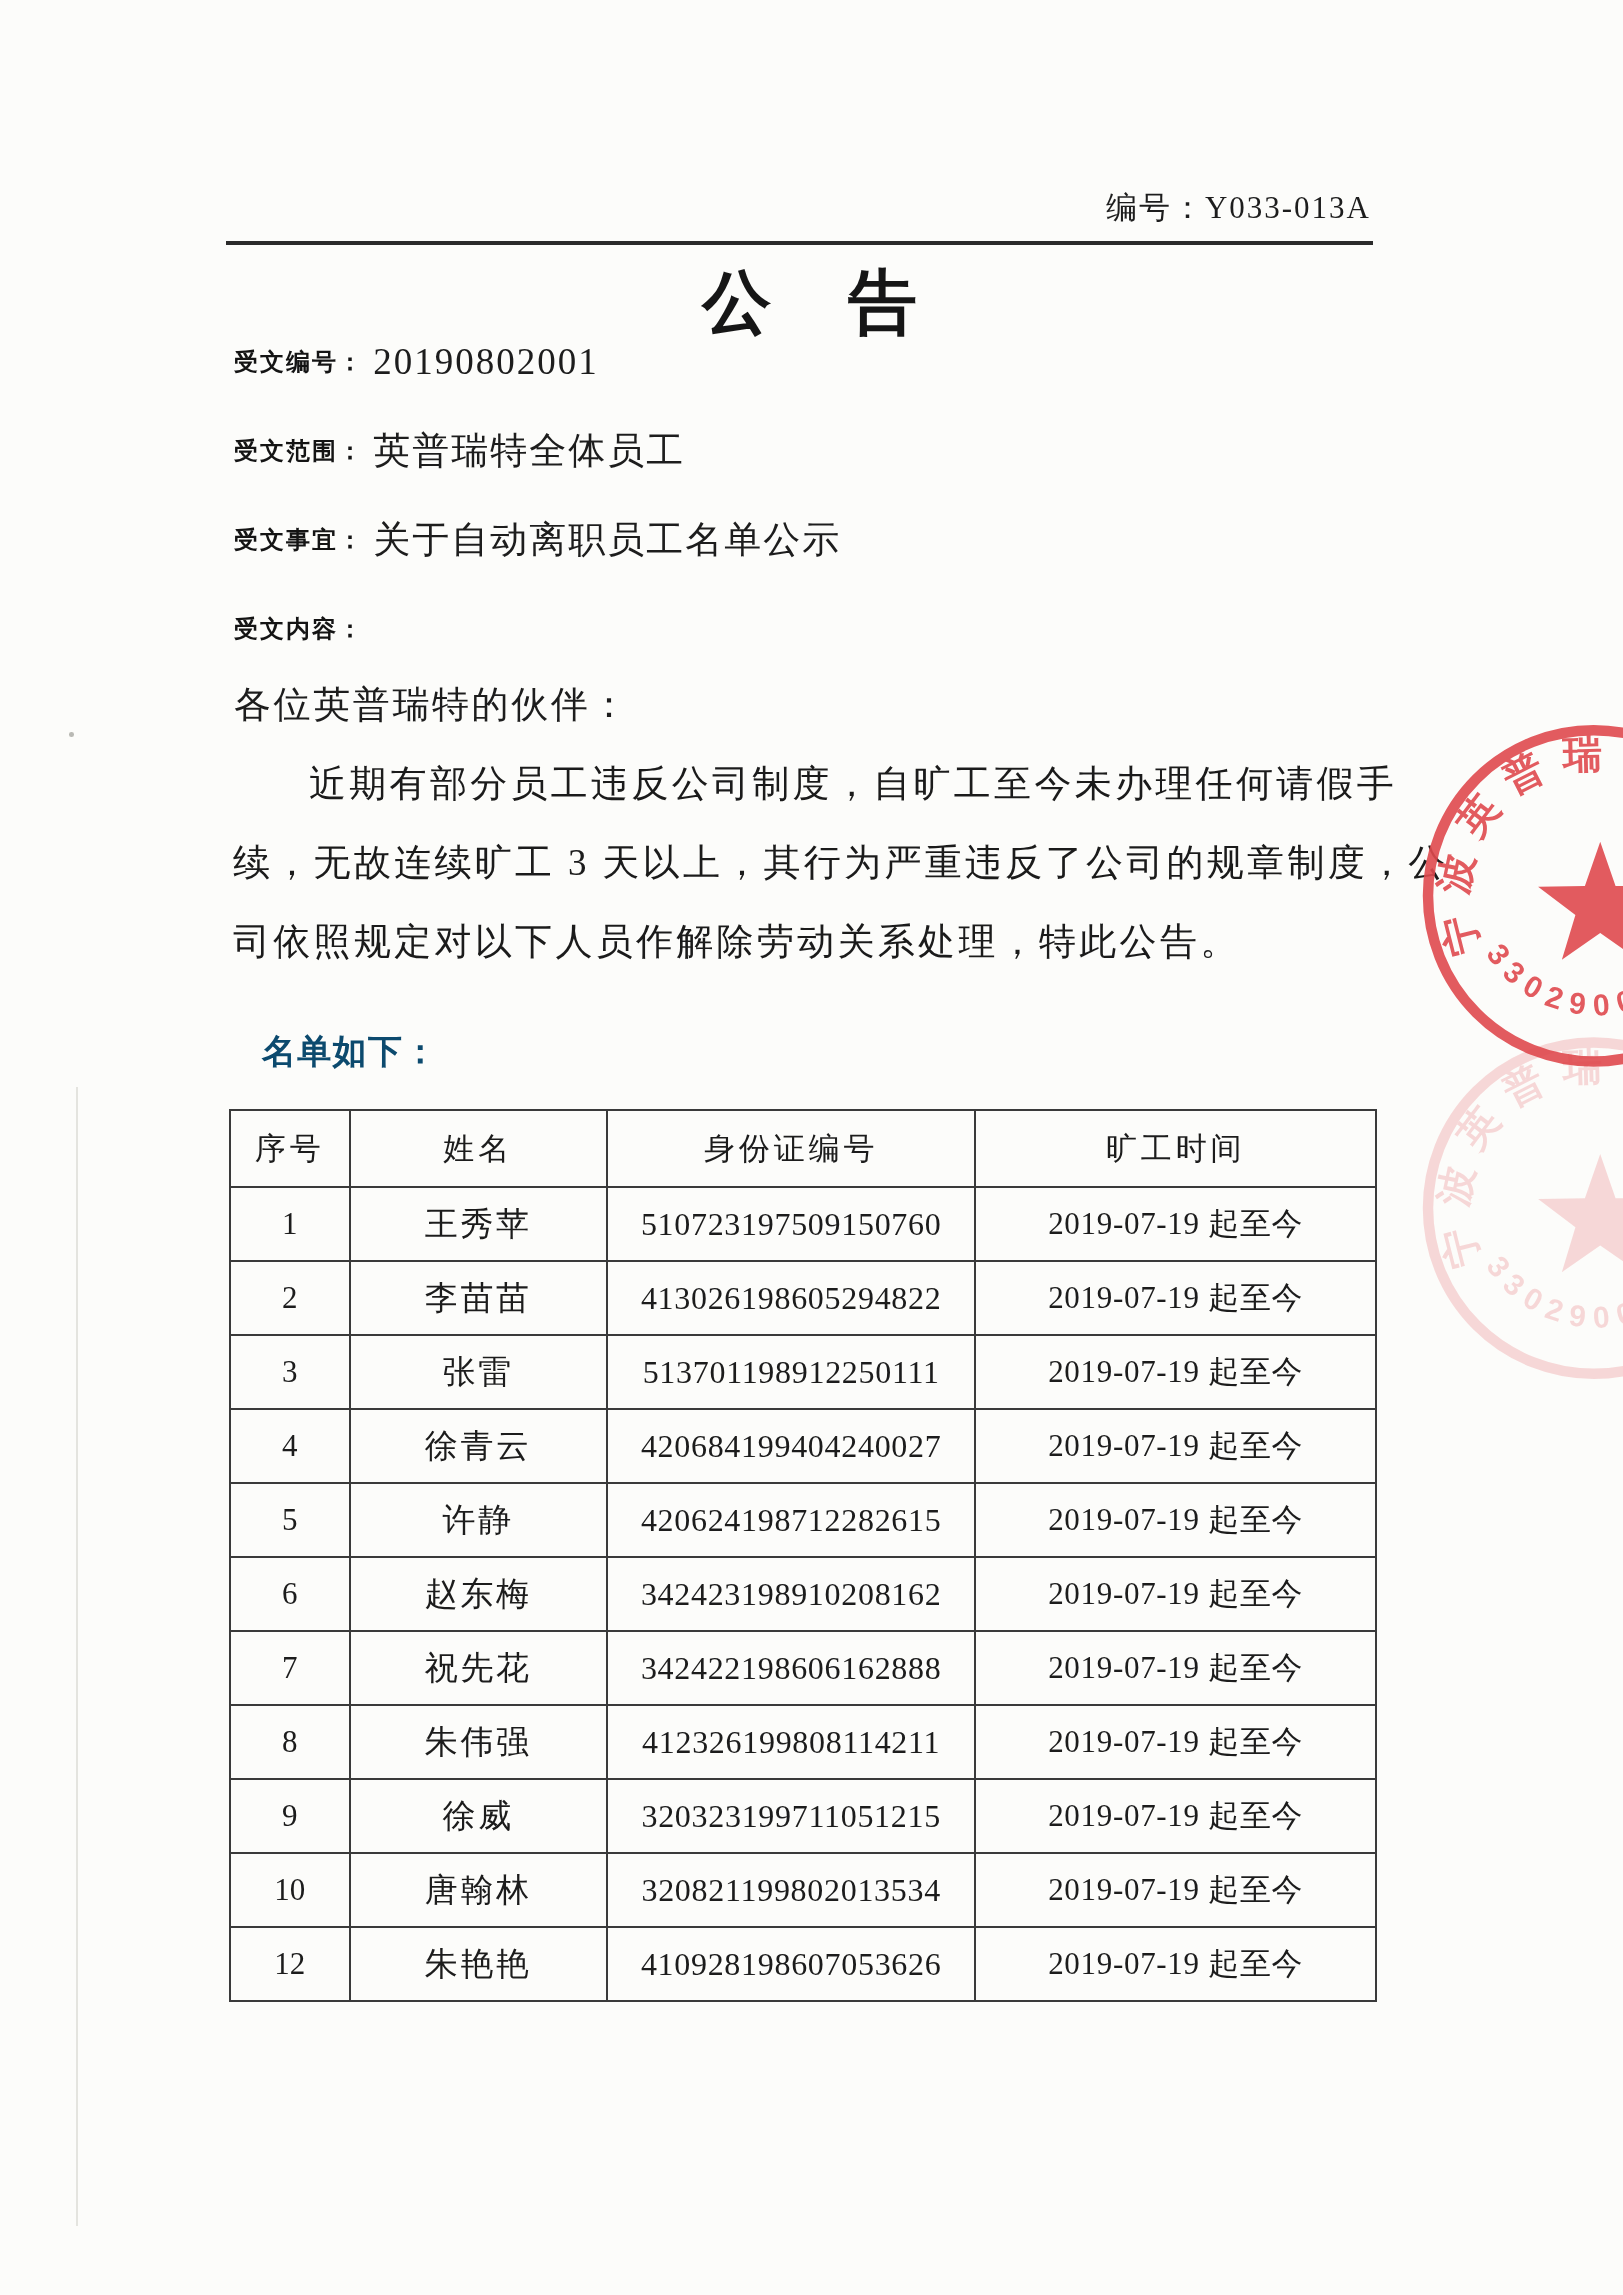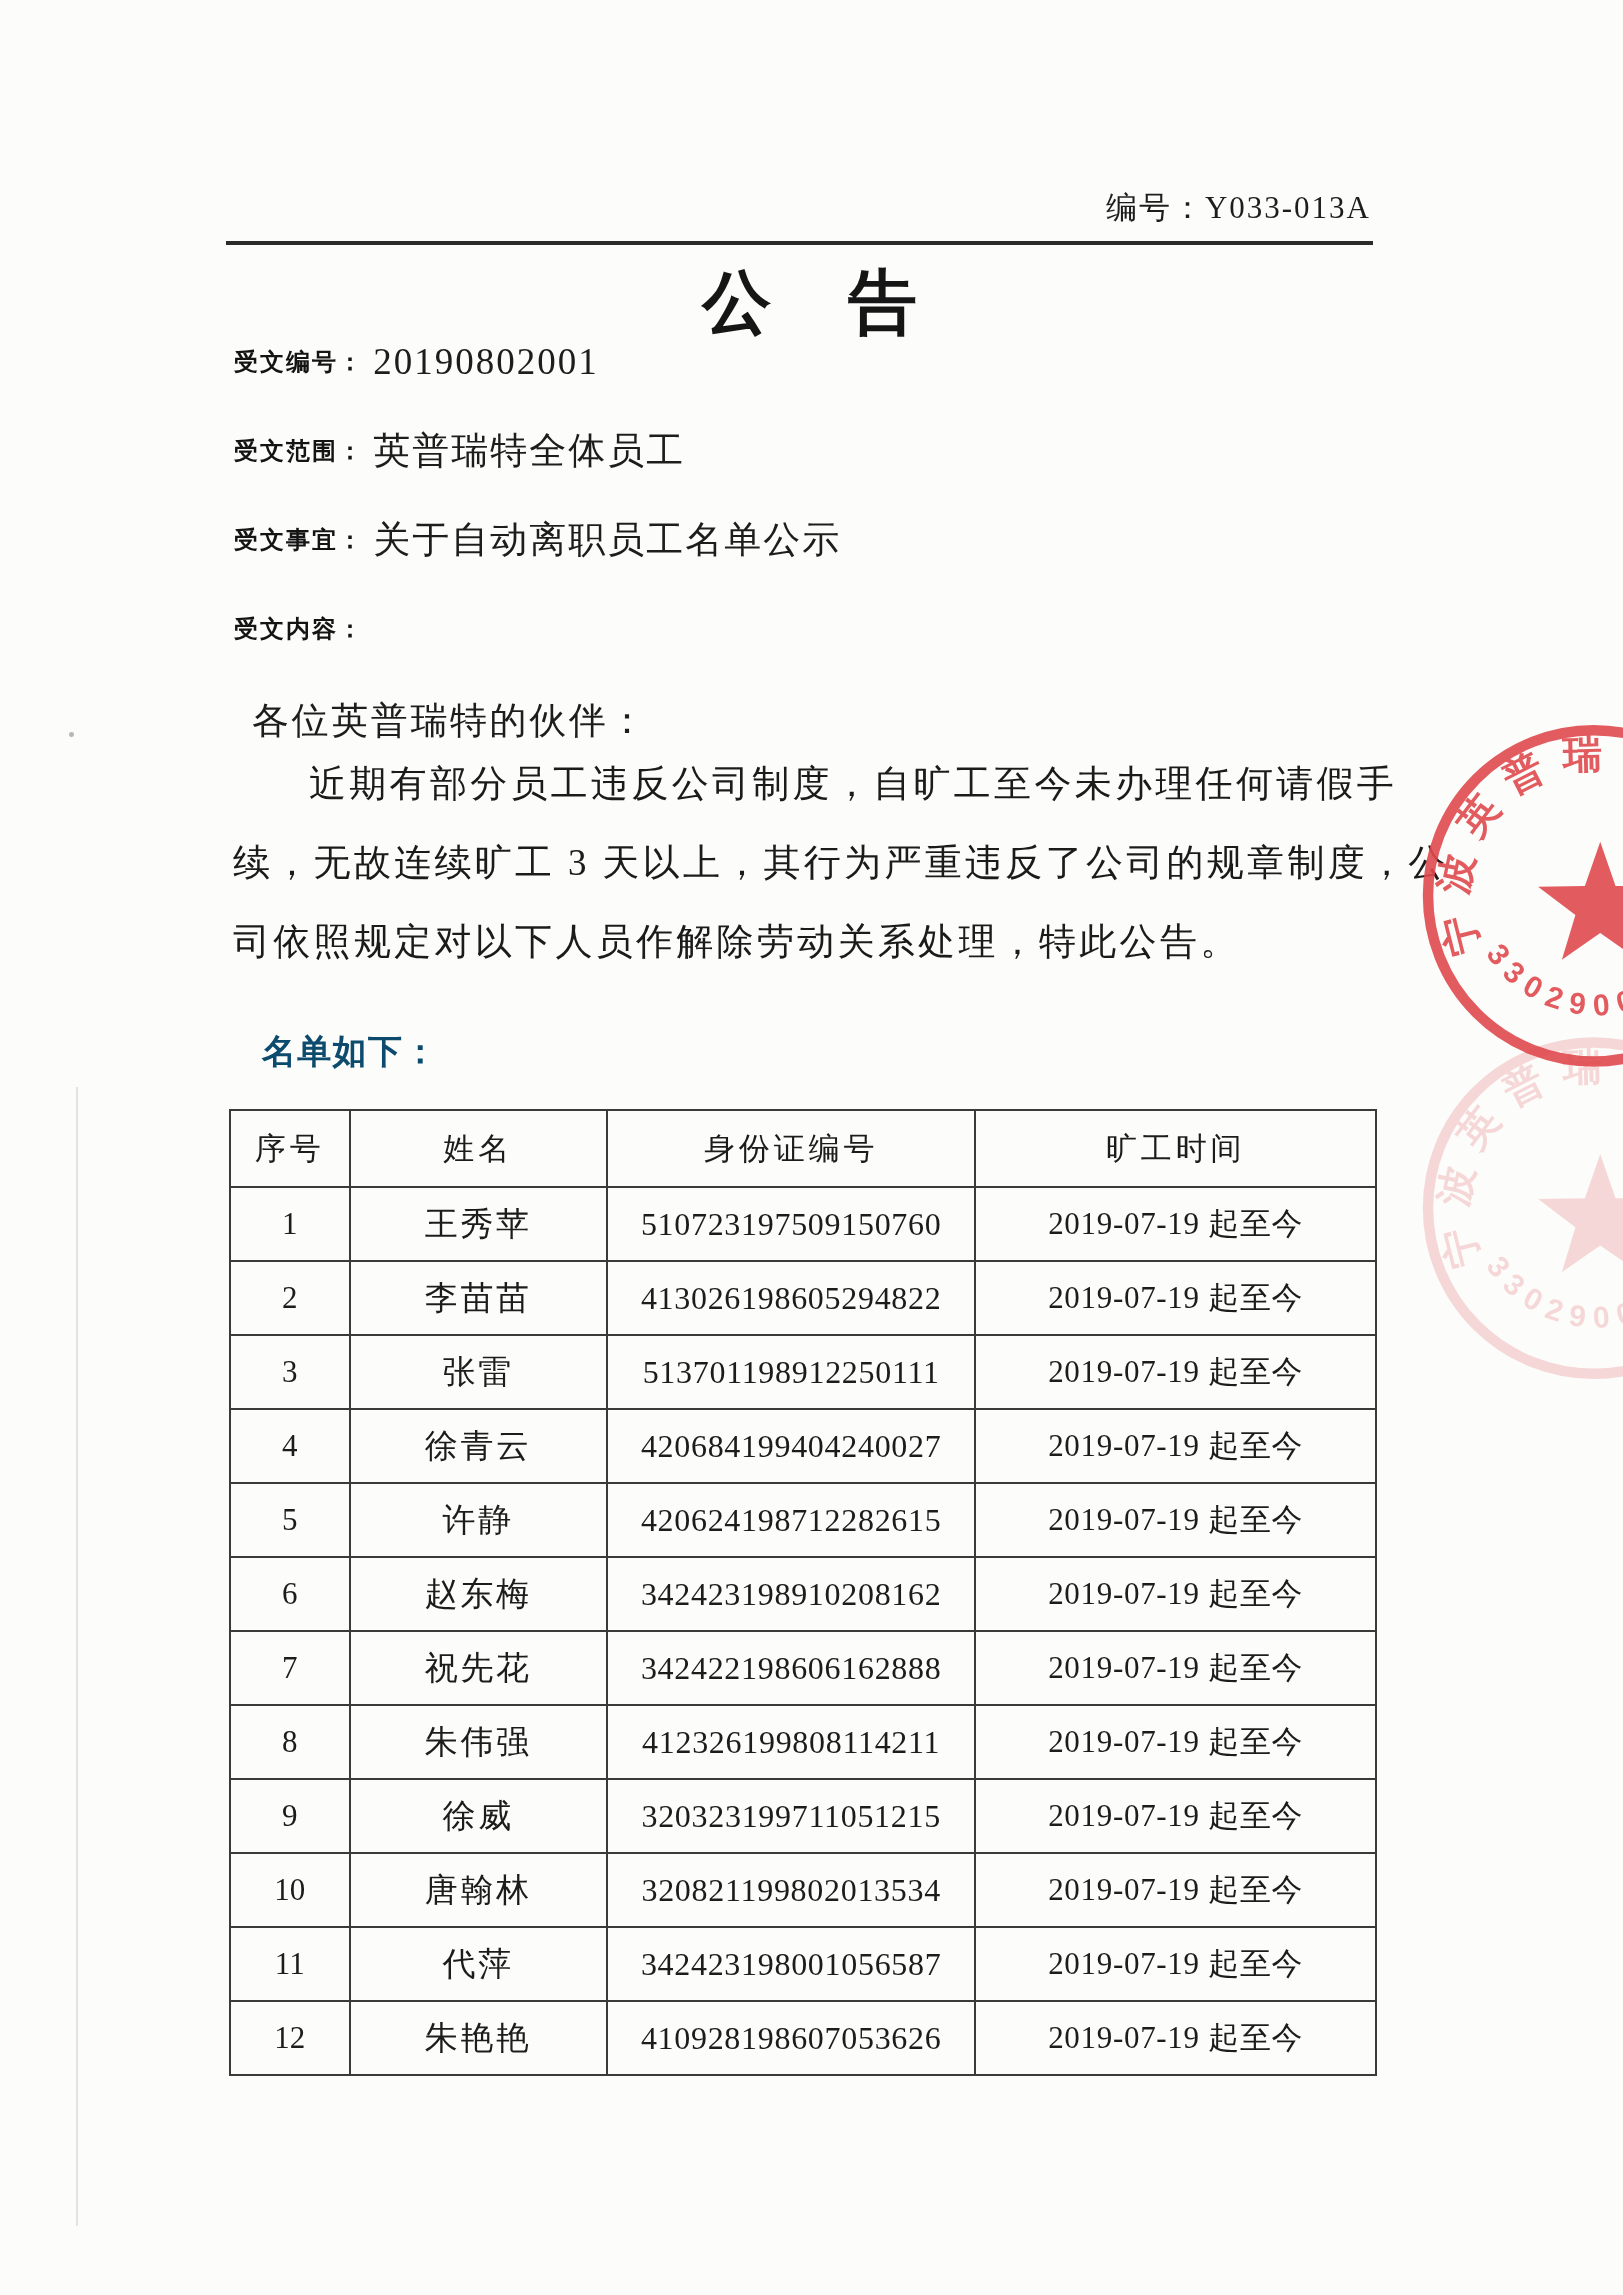--- a/index.html
+++ b/index.html
@@ -18,22 +18,22 @@
   }
   .title{
     position:absolute;top:257px;left:0;width:1623px;text-align:center;
     font-size:69px;font-weight:bold;letter-spacing:3.9px;color:#161616;
   }
   .fields{position:absolute;top:317px;left:234px;}
   .field{height:89px;display:flex;align-items:center;white-space:nowrap;}
   .flabel{font-weight:bold;font-size:24px;letter-spacing:2px;color:#141414;}
   .fvalue{font-size:37px;letter-spacing:2px;margin-left:9.2px;}
   .salutation{
-    position:absolute;top:680px;left:252px;
-    font-size:37px;letter-spacing:2.6px;white-space:nowrap;margin-top:16px;
+    position:absolute;top:680px;left:234px;
+    font-size:37px;letter-spacing:2.6px;white-space:nowrap;
   }
   .para{
     position:absolute;top:744px;left:233px;width:1127px;
     font-size:37px;line-height:79px;letter-spacing:3.3px;color:#1b1b1b;
   }
   .para .pline{white-space:nowrap;}
   .para .indent{text-indent:76px;}
   .listhead{
     position:absolute;top:1029px;left:232px;
     font-size:34px;font-weight:bold;letter-spacing:1.3px;color:#0c4a6e;margin-left:30px;
@@ -167,26 +167,20 @@
       <tr>
         <td class="c-idx">9</td>
         <td class="c-name">徐威</td>
         <td class="c-id">320323199711051215</td>
         <td class="c-date">2019-07-19 起至今</td>
       </tr>
       <tr>
         <td class="c-idx">10</td>
         <td class="c-name">唐翰林</td>
         <td class="c-id">320821199802013534</td>
-        <td class="c-date">2019-07-19 起至今</td>
-      </tr>
-      <tr>
-        <td class="c-idx">11</td>
-        <td class="c-name">代萍</td>
-        <td class="c-id">342423198001056587</td>
         <td class="c-date">2019-07-19 起至今</td>
       </tr>
       <tr>
         <td class="c-idx">12</td>
         <td class="c-name">朱艳艳</td>
         <td class="c-id">410928198607053626</td>
         <td class="c-date">2019-07-19 起至今</td>
       </tr>
     </tbody>
   </table>

